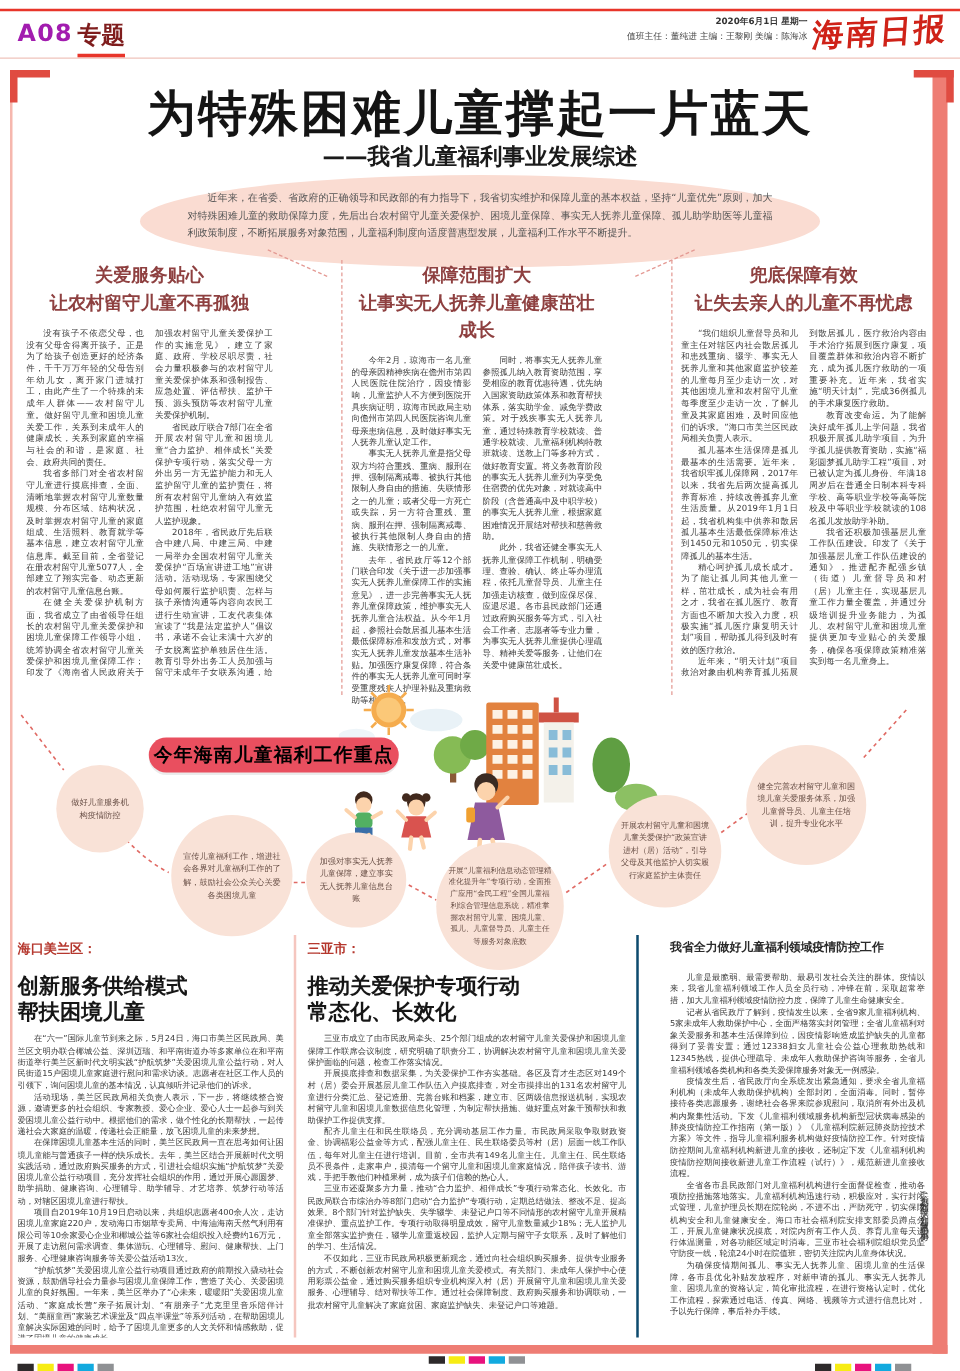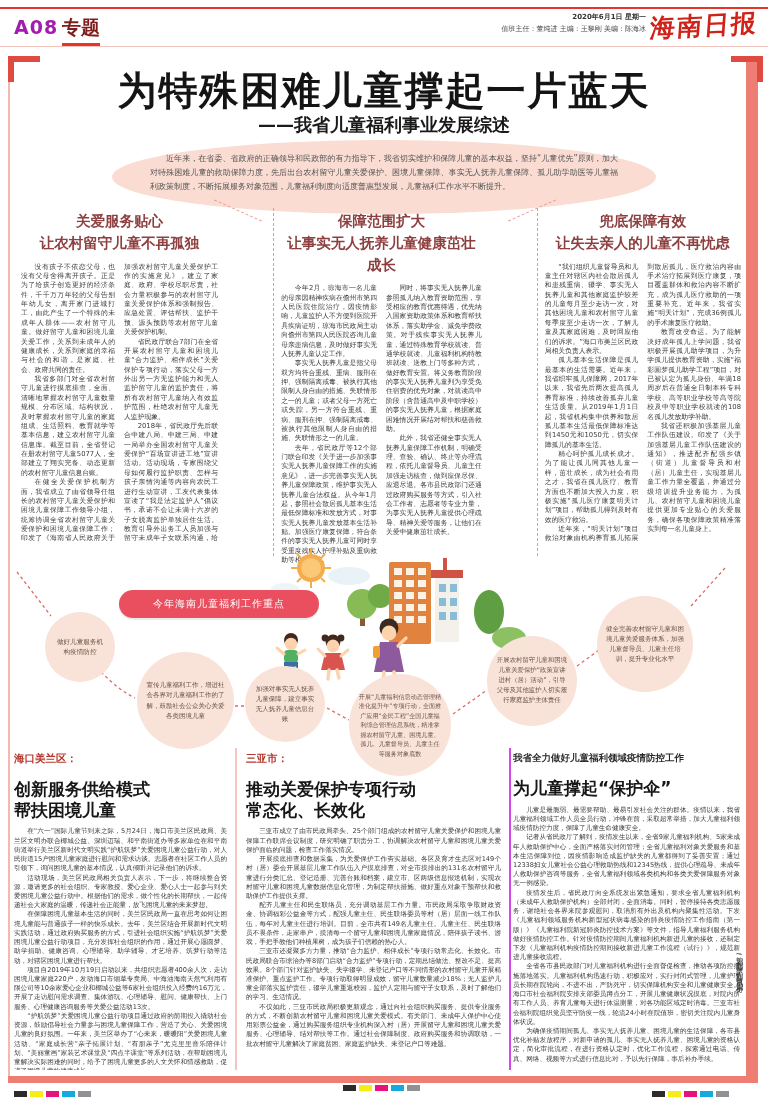--- a/index.html
+++ b/index.html
@@ -40,36 +40,36 @@
                 font-size:6.8px;line-height:1.38;color:#3b3b3b;text-align:justify;}
   .article-body p{margin:0;text-indent:2em;}
   .sep-cap{position:absolute;border-top:1.5px dashed #e49a94;width:52px;}
   .cap1{left:212px;top:210px;transform:rotate(24deg);}
   .cap2{left:506px;top:210px;transform:rotate(-24deg);}
   
   .focus{position:absolute;left:9px;top:556px;width:737px;height:200px;}
   .connectors{position:absolute;left:0;top:0;width:737px;height:200px;}
   .illu{position:absolute;left:262px;top:-10px;}
   .banner{position:absolute;left:110px;top:34px;width:200px;height:28px;background:#e94f5f;border-radius:15px;
-          color:#ffffff;font-size:10px;font-weight:normal;display:flex;align-items:center;justify-content:center;
+          color:#000000;font-size:15px;font-weight:bold;display:flex;align-items:center;justify-content:center;
           letter-spacing:1px;box-shadow:0 2px 0 rgba(0,0,0,.08);z-index:4;}
   .bubble{position:absolute;background:#f9e2d7;border-radius:50%;display:flex;align-items:center;justify-content:center;
           text-align:center;color:#6a5148;box-sizing:border-box;padding:9px;line-height:1.55;z-index:3;}
   .b0{left:36px;top:56px;width:70px;height:70px;font-size:6.6px;}
   .b1{left:128px;top:96px;width:97px;height:97px;font-size:6.5px;}
   .b2{left:236px;top:110px;width:80px;height:76px;font-size:6.5px;}
   .b3{left:340px;top:118px;width:102px;height:102px;font-size:6.1px;}
   .b4{left:478px;top:80px;width:90px;height:90px;font-size:6.4px;}
   .b5{left:588px;top:40px;width:96px;height:96px;font-size:6.5px;}
   
   .bottom{position:absolute;left:14px;top:748px;width:734px;height:322px;display:flex;}
   .section{box-sizing:border-box;padding:0 8px 0 0;overflow:hidden;}
   .s1{width:221px;}
   .s2{width:274px;border-left:2px solid #f5c6bf;padding-left:9px;}
-  .s3{width:239px;border-left:2px solid #d946ef;padding-left:2px;}
+  .s3{width:239px;border-left:2px solid #0c4a6e;padding-left:25px;}
   .sec-kicker{font-size:10.5px;font-weight:bold;margin:4px 0 1px;}
   .red-k{color:#b5382e;} .dark-k{color:#2a2a2a;font-size:9.5px;}
   .sec-title{font-size:17px;font-weight:900;color:#161616;line-height:1.22;margin:13px 0 7px;}
   .sec-body{font-size:6.6px;line-height:1.4;color:#3b3b3b;text-align:justify;overflow:hidden;}
   .sec-body p{margin:0;text-indent:2em;}
   .s2 .sec-body{margin-top:2px;}
   
   .credit{position:absolute;left:734px;top:950px;height:140px;writing-mode:vertical-rl;
           font-size:7px;color:#333;letter-spacing:1px;}
   .marks{position:absolute;display:flex;}
@@ -291,21 +291,20 @@
           <p>三亚市成立了由市民政局牵头、25个部门组成的农村留守儿童关爱保护和困境儿童保障工作联席会议制度，研究明确了职责分工，协调解决农村留守儿童和困境儿童关爱保护面临的问题，检查工作落实情况。</p>
           <p>开展摸底排查和数据采集，为关爱保护工作夯实基础。各区及育才生态区对149个村（居）委会开展基层儿童工作队伍入户摸底排查，对全市摸排出的131名农村留守儿童进行分类汇总、登记造册、完善台账和档案，建立市、区两级信息报送机制，实现农村留守儿童和困境儿童数据信息化管理，为制定帮扶措施、做好重点对象干预帮扶和救助保护工作提供支撑。</p>
           <p>配齐儿童主任和民生联络员，充分调动基层工作力量。市民政局采取争取财政资金、协调福彩公益金等方式，配强儿童主任、民生联络委员等村（居）层面一线工作队伍，每年对儿童主任进行培训。目前，全市共有149名儿童主任。儿童主任、民生联络员不畏条件，走家串户，摸清每一个留守儿童和困境儿童家庭情况，陪伴孩子读书、游戏，手把手教他们种植果树，成为孩子们信赖的热心人。</p>
           <p>三亚市还凝聚多方力量，推动“合力监护、相伴成长”专项行动常态化、长效化。市民政局联合市综治办等8部门启动“合力监护”专项行动，定期总结做法、整改不足、提高效果。8个部门针对监护缺失、失学辍学、未登记户口等不同情形的农村留守儿童开展精准保护、重点监护工作。专项行动取得明显成效，留守儿童数量减少18%；无人监护儿童全部落实监护责任，辍学儿童重返校园，监护人定期与留守子女联系，及时了解他们的学习、生活情况。</p>
           <p>不仅如此，三亚市民政局积极更新观念，通过向社会组织购买服务、提供专业服务的方式，不断创新农村留守儿童和困境儿童关爱模式。有关部门、未成年人保护中心使用彩票公益金，通过购买服务组织专业机构深入村（居）开展留守儿童和困境儿童关爱服务、心理辅导、结对帮扶等工作。通过社会保障制度、政府购买服务和协调联动，一批农村留守儿童解决了家庭贫困、家庭监护缺失、未登记户口等难题。</p>
         </div>
     </div>
     <div class="section s3">
       <div class="sec-kicker dark-k">我省全力做好儿童福利领域疫情防控工作</div>
       <div class="sec-title">
-          <div>为儿童撑起“保护伞”</div>
         </div>
       <div class="sec-body">
           <p>儿童是最脆弱、最需要帮助、最易引发社会关注的群体。疫情以来，我省儿童福利领域工作人员全员行动，冲锋在前，采取超常举措，加大儿童福利领域疫情防控力度，保障了儿童生命健康安全。</p>
           <p>记者从省民政厅了解到，疫情发生以来，全省9家儿童福利机构、5家未成年人救助保护中心，全面严格落实封闭管理；全省儿童福利对象关爱服务和基本生活保障到位，因疫情影响造成监护缺失的儿童都得到了妥善安置；通过12338妇女儿童社会公益心理救助热线和12345热线，提供心理疏导、未成年人救助保护咨询等服务，全省儿童福利领域各类机构和各类关爱保障服务对象无一例感染。</p>
           <p>疫情发生后，省民政厅向全系统发出紧急通知，要求全省儿童福利机构（未成年人救助保护机构）全部封闭，全面消毒。同时，暂停接待各类志愿服务，谢绝社会各界来院参观慰问，取消所有外出及机构内聚集性活动。下发《儿童福利领域服务机构新型冠状病毒感染的肺炎疫情防控工作指南（第一版）》《儿童福利院新冠肺炎防控技术方案》等文件，指导儿童福利服务机构做好疫情防控工作。针对疫情防控期间儿童福利机构新进儿童的接收，还制定下发《儿童福利机构疫情防控期间接收新进儿童工作流程（试行）》，规范新进儿童接收流程。</p>
           <p>全省各市县民政部门对儿童福利机构进行全面督促检查，推动各项防控措施落地落实。儿童福利机构迅速行动，积极应对，实行封闭式管理，儿童护理员长期在院轮岗，不进不出，严防死守，切实保障机构安全和儿童健康安全。海口市社会福利院安排支部委员蹲点分工，开展儿童健康状况摸底，对院内所有工作人员、养育儿童每天进行体温测量，对各功能区域定时消毒。三亚市社会福利院组织党员坚守防疫一线，轮流24小时在院值班，密切关注院内儿童身体状况。</p>
           <p>为确保疫情期间孤儿、事实无人抚养儿童、困境儿童的生活保障，各市县优化补贴发放程序，对新申请的孤儿、事实无人抚养儿童、困境儿童的资格认定，简化审批流程，在进行资格认定时，优化工作流程，探索通过电话、传真、网络、视频等方式进行信息比对，予以先行保障，事后补办手续。</p>
         </div>
     </div>
   </div>

